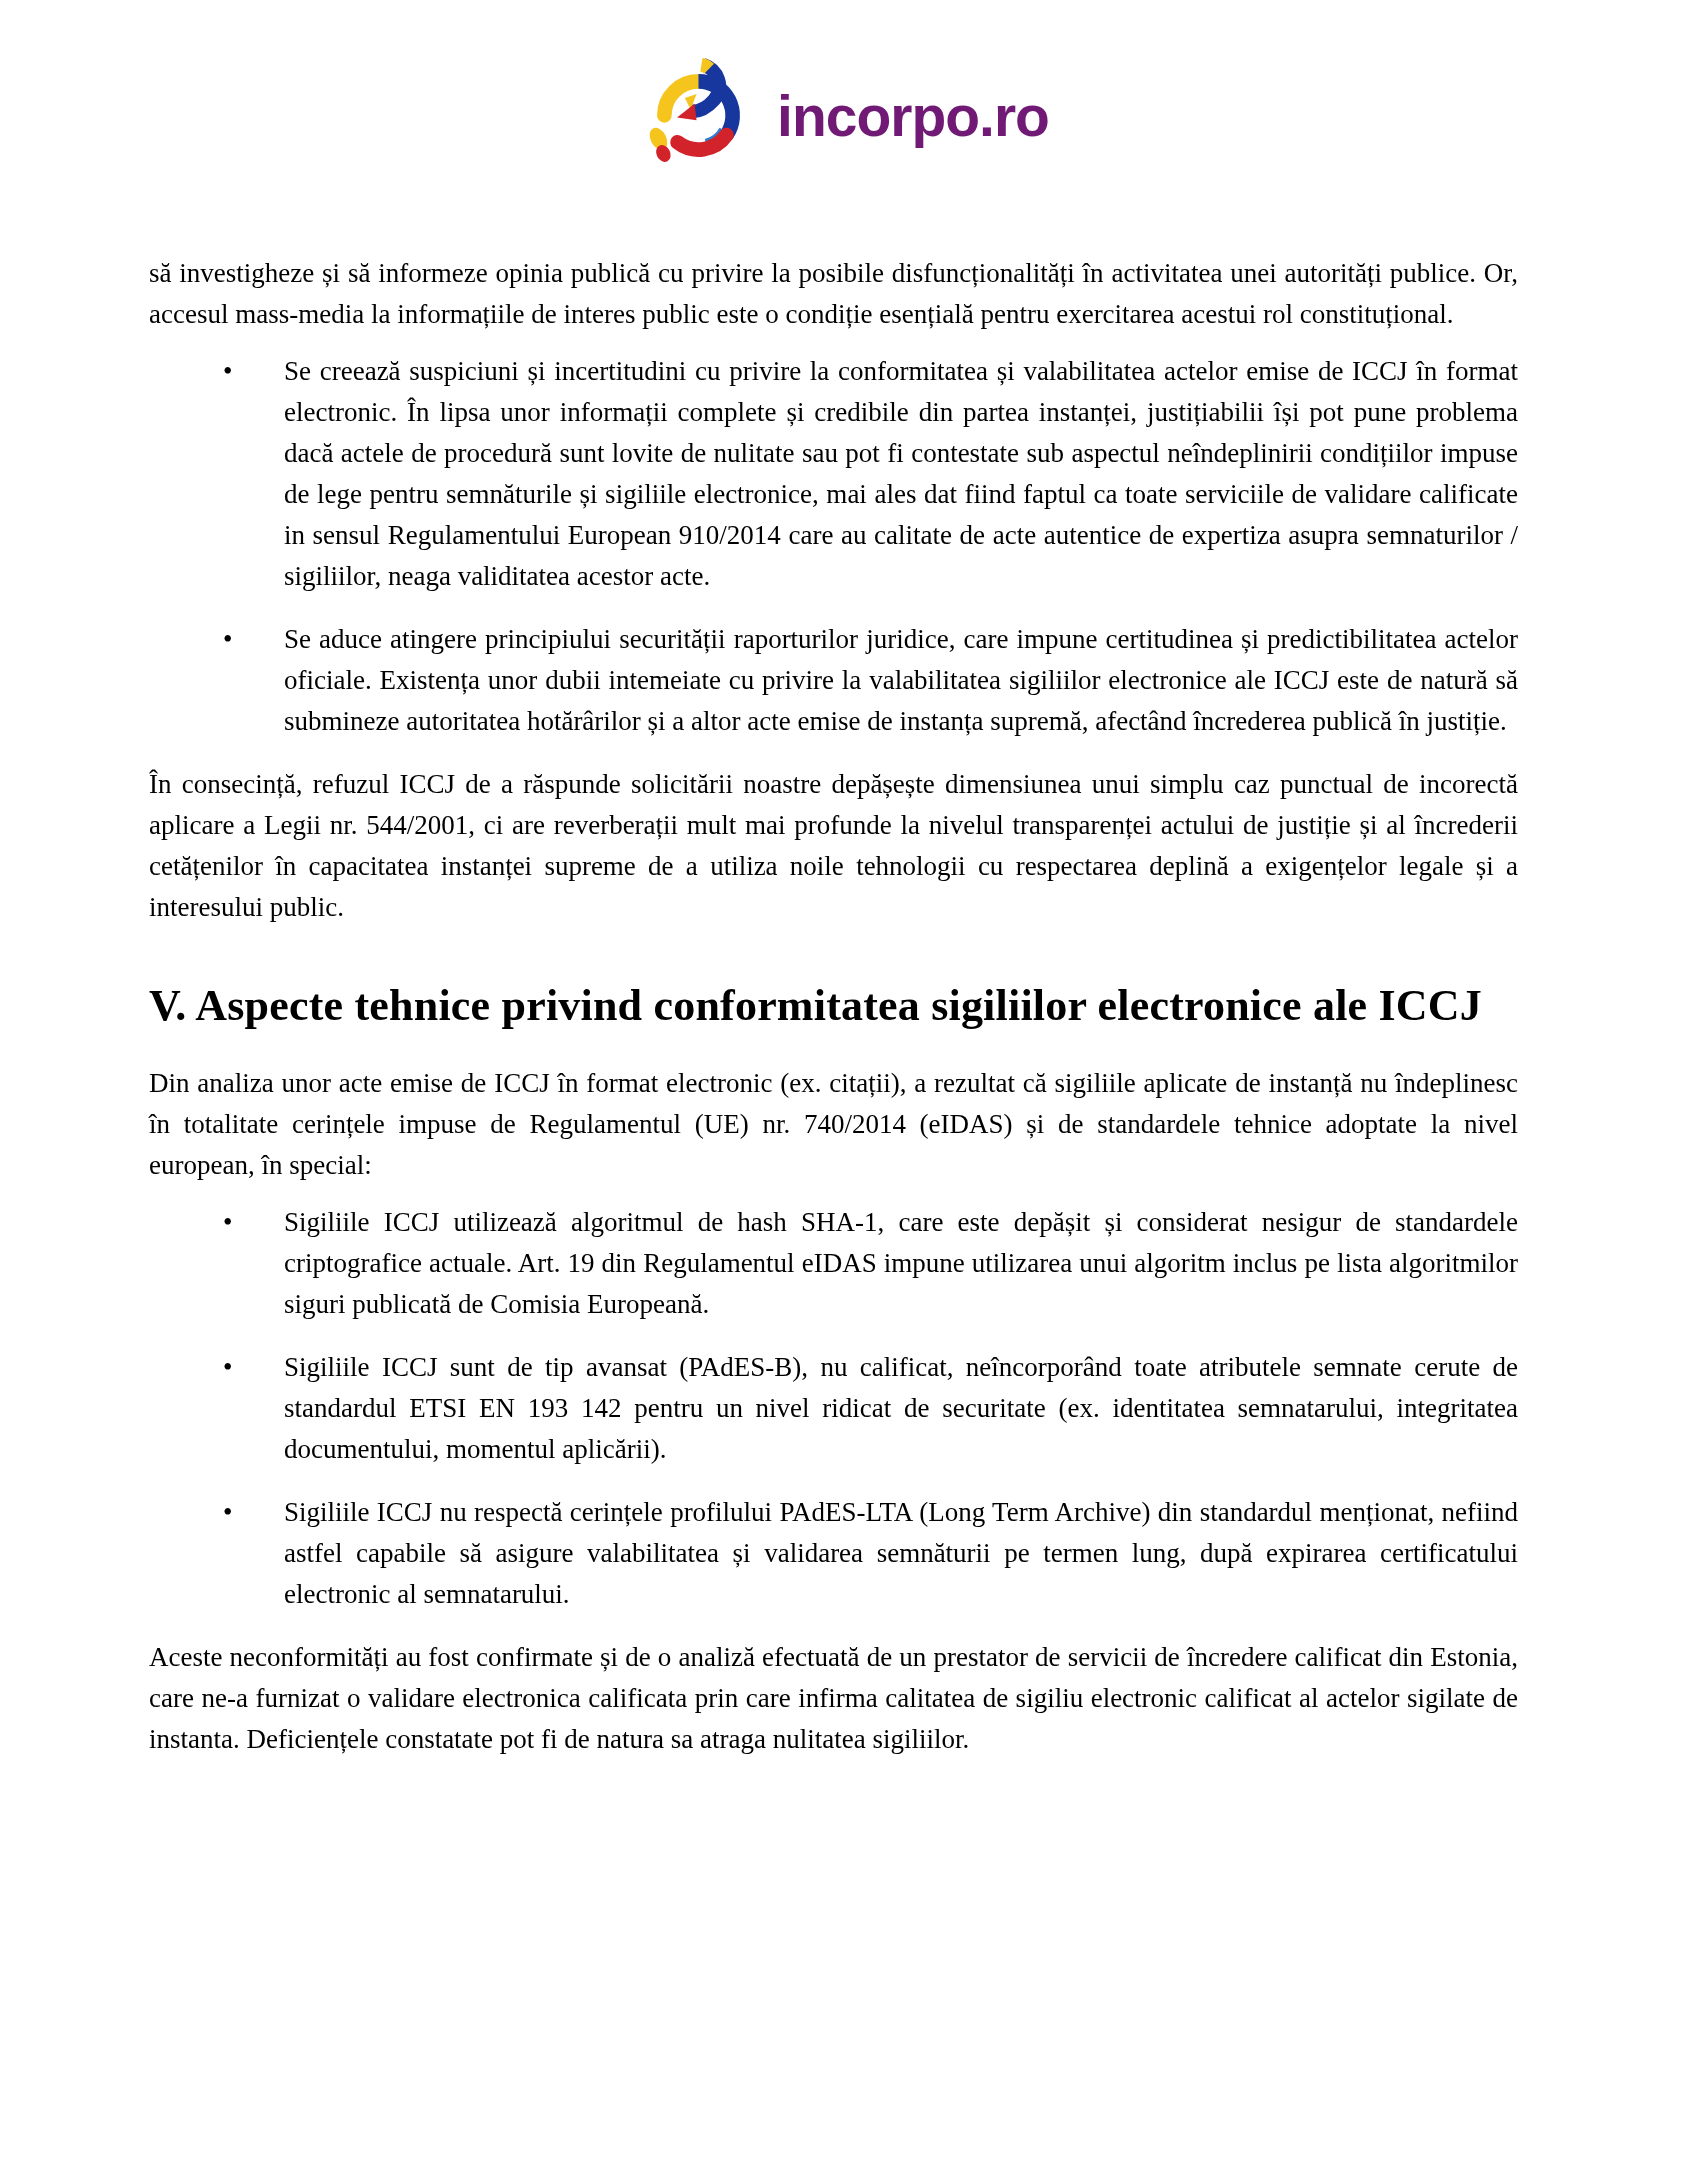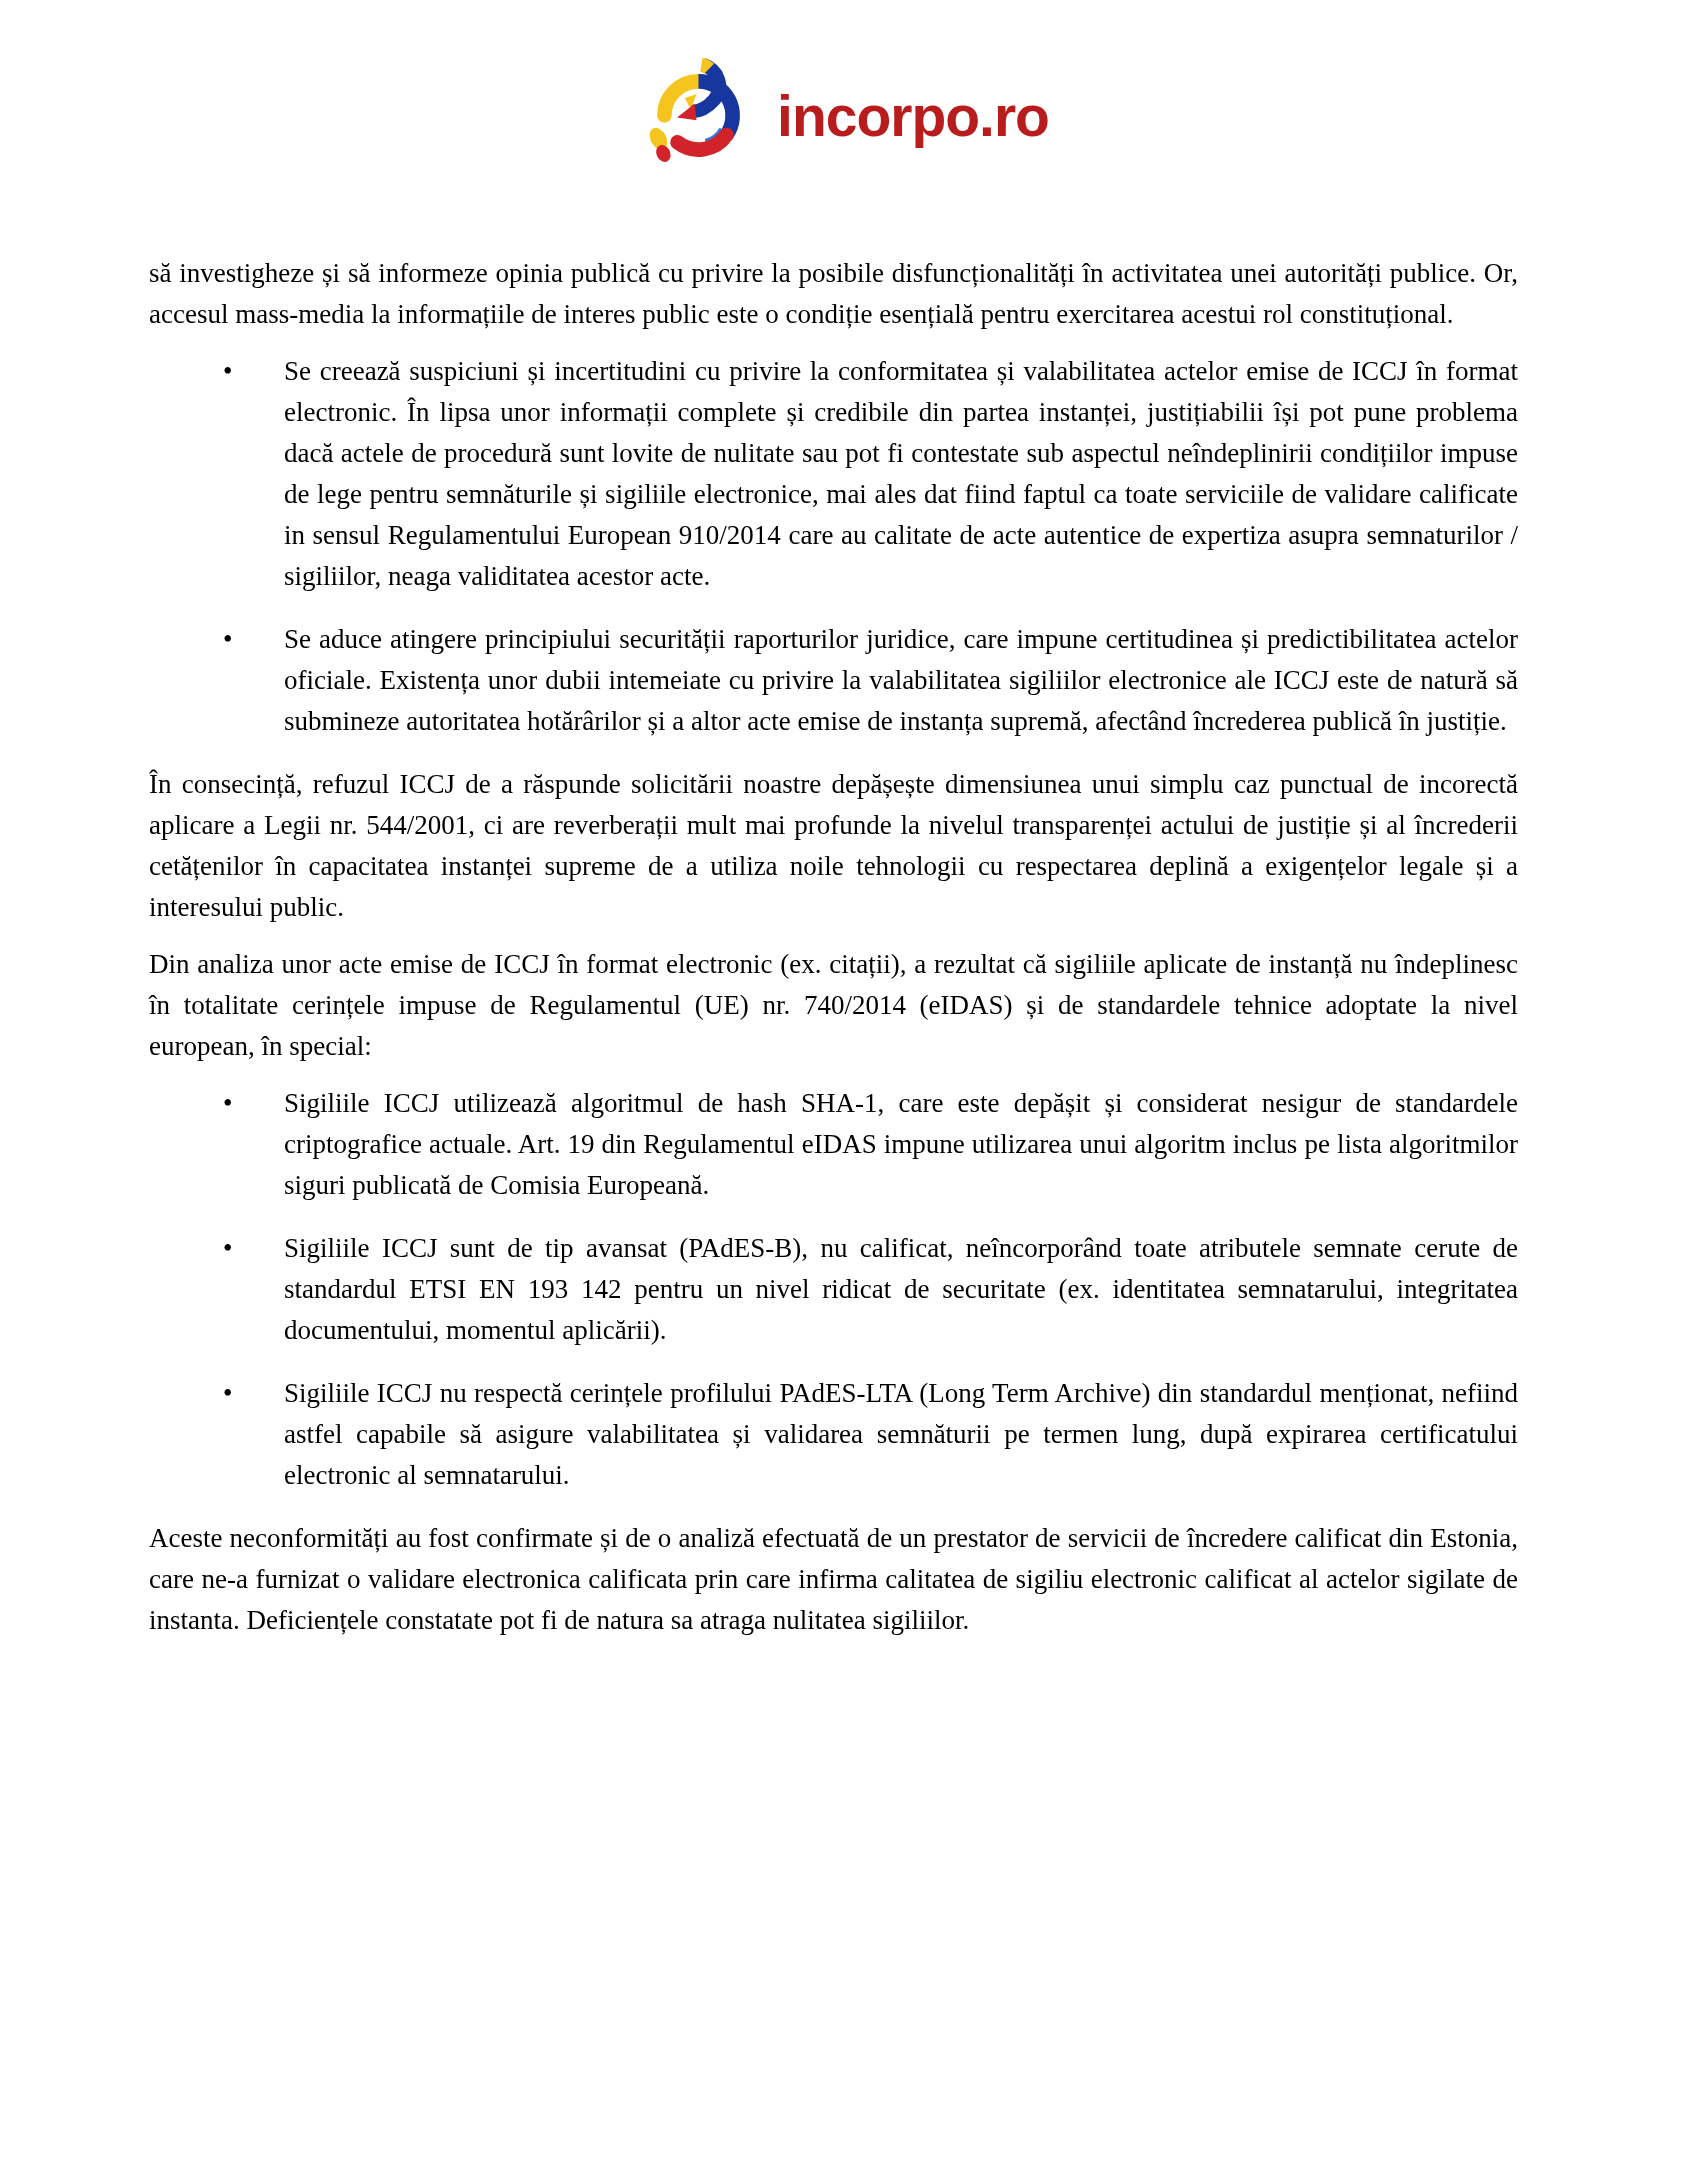--- a/index.html
+++ b/index.html
@@ -24,21 +24,21 @@
     align-items: center;
     gap: 16px;
     margin-bottom: 81px;
   }
   .logo-row svg { display: block; }
   .brand {
     font-family: "Liberation Sans", sans-serif;
     font-weight: 600;
     font-size: 57px;
     letter-spacing: -1px;
-    color: #b91c1c;
+    color: #701a75;
     line-height: 1;
     padding-top: 6px;
   }
   
   .content {
     font-size: 27px;
     line-height: 41px;
     text-align: justify;
     hyphens: auto;
   }
@@ -101,20 +101,21 @@
         <p>Se creează suspiciuni și incertitudini cu privire la conformitatea și valabilitatea actelor emise de ICCJ în format electronic. În lipsa unor informații complete și credibile din partea instanței, justițiabilii își pot pune problema dacă actele de procedură sunt lovite de nulitate sau pot fi contestate sub aspectul neîndeplinirii condițiilor impuse de lege pentru semnăturile și sigiliile electronice, mai ales dat fiind faptul ca toate serviciile de validare calificate in sensul Regulamentului European 910/2014 care au calitate de acte autentice de expertiza asupra semnaturilor / sigiliilor, neaga validitatea acestor acte.</p>
       </div>
       <div class="item">
         <span class="marker">•</span>
         <p>Se aduce atingere principiului securității raporturilor juridice, care impune certitudinea și predictibilitatea actelor oficiale. Existența unor dubii intemeiate cu privire la valabilitatea sigiliilor electronice ale ICCJ este de natură să submineze autoritatea hotărârilor și a altor acte emise de instanța supremă, afectând încrederea publică în justiție.</p>
       </div>
     </div>
 
     <p>În consecință, refuzul ICCJ de a răspunde solicitării noastre depășește dimensiunea unui simplu caz punctual de incorectă aplicare a Legii nr. 544/2001, ci are reverberații mult mai profunde la nivelul transparenței actului de justiție și al încrederii cetățenilor în capacitatea instanței supreme de a utiliza noile tehnologii cu respectarea deplină a exigențelor legale și a interesului public.</p>
 
+    <h1 class="section-heading">V. Aspecte tehnice privind conformitatea sigiliilor electronice ale ICCJ</h1>
 
     <p>Din analiza unor acte emise de ICCJ în format electronic (ex. citații), a rezultat că sigiliile aplicate de instanță nu îndeplinesc în totalitate cerințele impuse de Regulamentul (UE) nr. 740/2014 (eIDAS) și de standardele tehnice adoptate la nivel european, în special:</p>
 
     <div class="bullets">
       <div class="item">
         <span class="marker">•</span>
         <p>Sigiliile ICCJ utilizează algoritmul de hash SHA-1, care este depășit și considerat nesigur de standardele criptografice actuale. Art. 19 din Regulamentul eIDAS impune utilizarea unui algoritm inclus pe lista algoritmilor siguri publicată de Comisia Europeană.</p>
       </div>
       <div class="item">
         <span class="marker">•</span>

